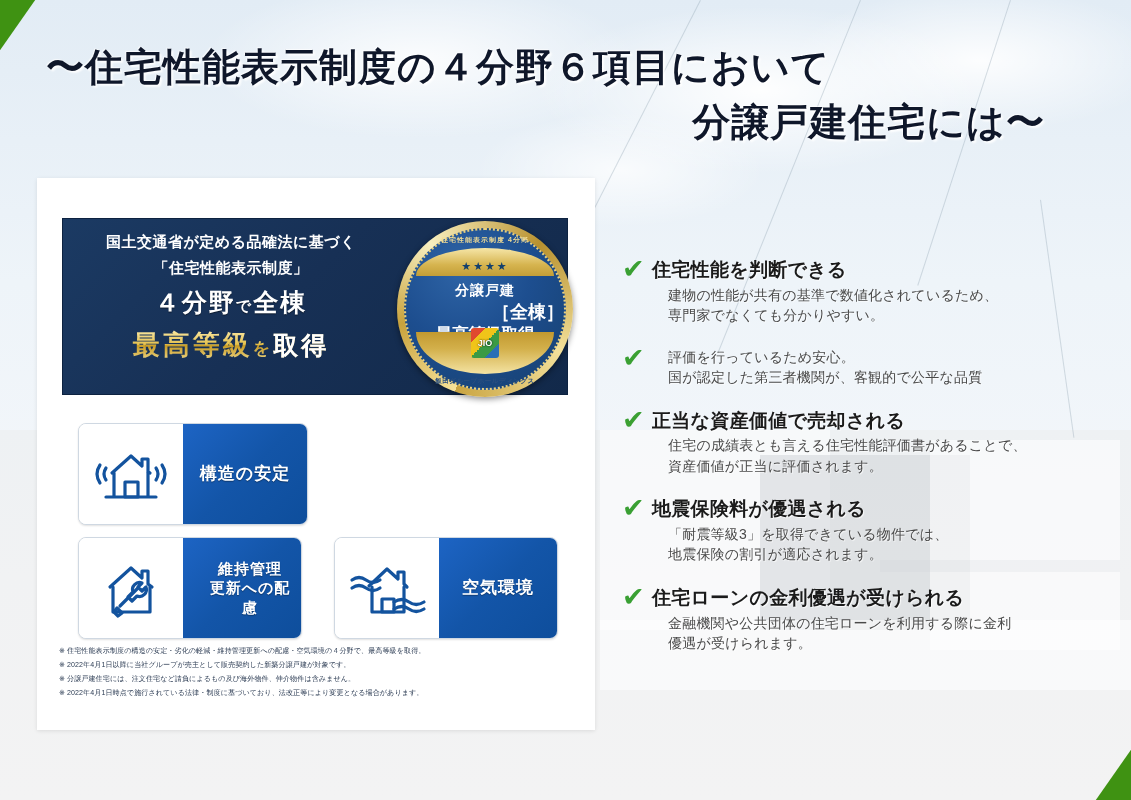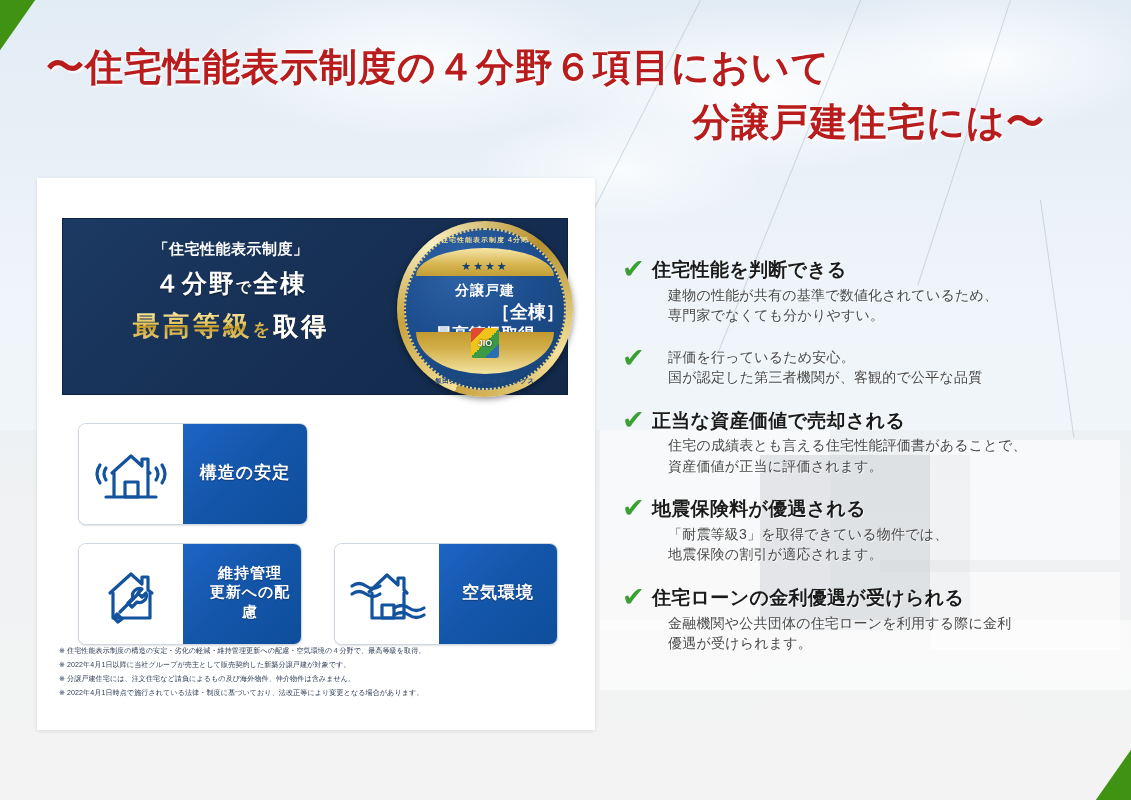--- a/index.html
+++ b/index.html
@@ -36,21 +36,21 @@
     transform:rotate(35deg); transform-origin:center;
   }
   .stripe-br {
     right:-130px; bottom:-120px; width:92px; height:420px;
     transform:rotate(35deg); transform-origin:center;
   }
 
   
   #heading { position:absolute; left:0; top:42px; width:1100px; z-index:5; }
   .head-line {
-    font-size:38px; font-weight:bold; color:#b91c1c;
+    font-size:38px; font-weight:bold; color:#0f172a;
     letter-spacing:1px; line-height:1.35;
     text-shadow:2px 2px 2px rgba(255,255,255,.9), -1px -1px 1px rgba(255,255,255,.7);
   }
   .head-line.l1 { padding-left:46px; }
   .head-line.l2 { text-align:right; padding-right:55px; margin-top:4px; }
 
   
   #card {
     position:absolute; left:37px; top:178px; width:558px; height:552px;
     background:#ffffff; z-index:6;
@@ -122,21 +122,21 @@
     display:flex; align-items:center; justify-content:center;
     font-size:9px; font-weight:bold; color:#fff; text-shadow:0 0 2px #000;
   }
   .seal-arc-bot {
     position:absolute; left:0; right:0; bottom:2px; text-align:center;
     font-size:6.5px; color:#2a4f7f; font-weight:bold; letter-spacing:.5px;
   }
 
   
   .boxes { position:absolute; left:41px; top:245px; width:480px; }
-  .brow { display:flex; gap:32px; margin-bottom:18px;font-family:Liberation Mono, monospace; }
+  .brow { display:flex; gap:32px; margin-bottom:12px; }
   .bx {
     width:230px; height:102px; display:flex;
     border:1px solid #cfd8e2; border-radius:8px; overflow:hidden;
     background:#fff; box-shadow:0 1px 2px rgba(0,0,0,.12);
   }
   .bx-icon { width:104px; display:flex; align-items:center; justify-content:center; background:#fff; }
   .bx-lbl {
     flex:1; display:flex; align-items:center; justify-content:center;
     background:linear-gradient(135deg,#1d64c4 0%, #1355a8 50%, #0e4e9c 100%);
     color:#fff; font-weight:bold; font-size:17px; letter-spacing:1px;
@@ -194,20 +194,21 @@
 
 <div id="heading">
   <div class="head-line l1">〜住宅性能表示制度の４分野６項目において</div>
   <div class="head-line l2">分譲戸建住宅には〜</div>
 </div>
 
 <div id="card">
 
   <div class="navy">
     <div class="navy-text">
+      <div class="nt1">国土交通省が定める品確法に基づく</div>
       <div class="nt2">「住宅性能表示制度」</div>
       <div class="nt3">
         <span>４分野</span><span class="sm">で</span><span>全棟</span>
       </div>
       <div class="nt4">
         <span>最高等級</span><span class="blk">を</span><span class="wh">取得</span>
       </div>
     </div>
 
     <div class="seal">

